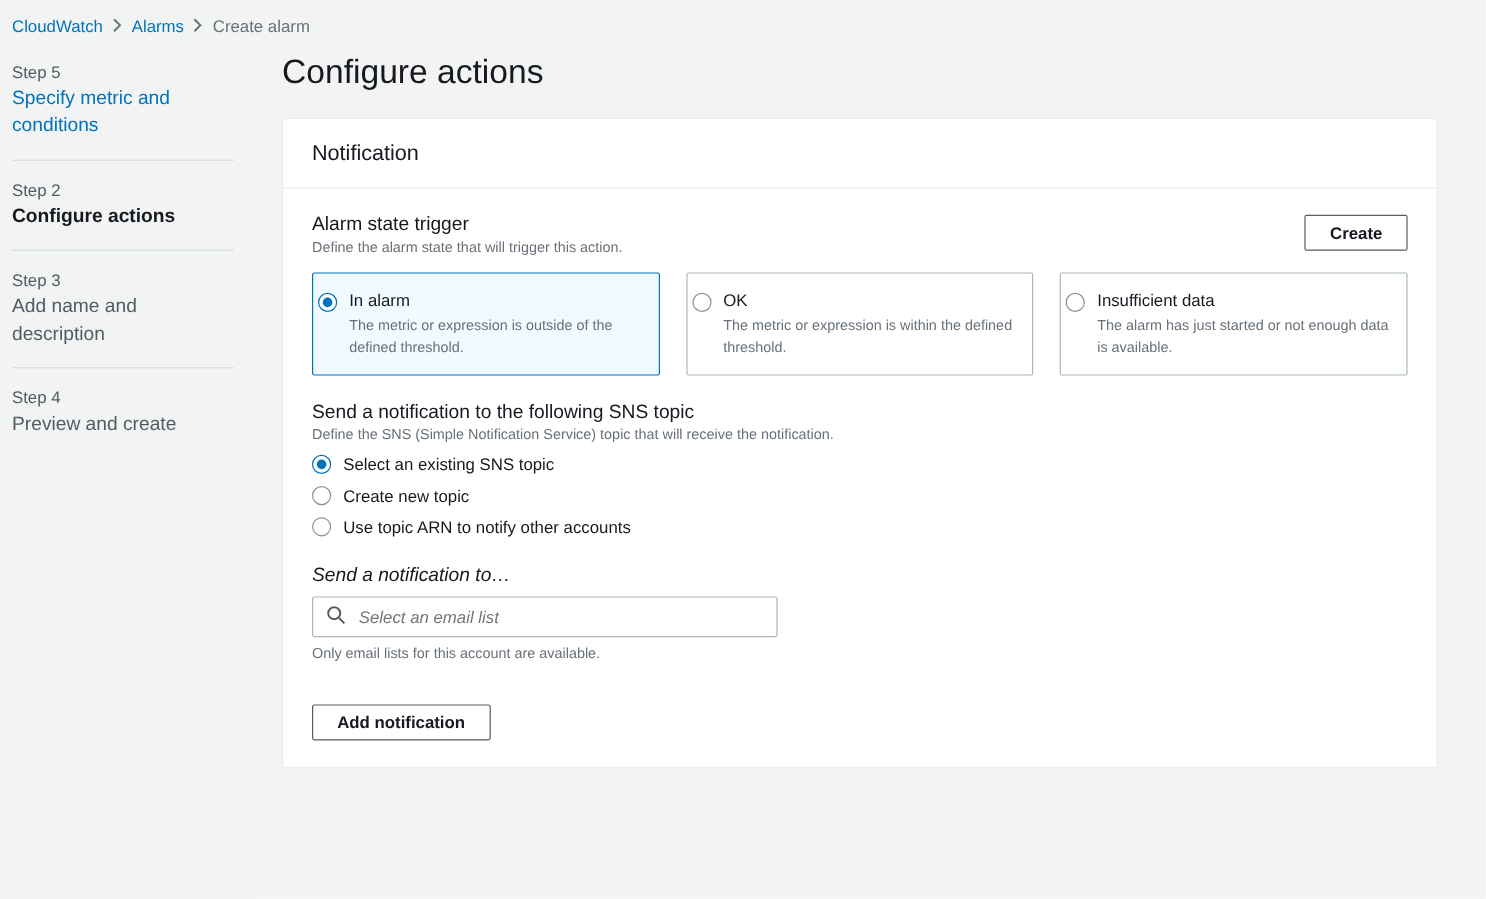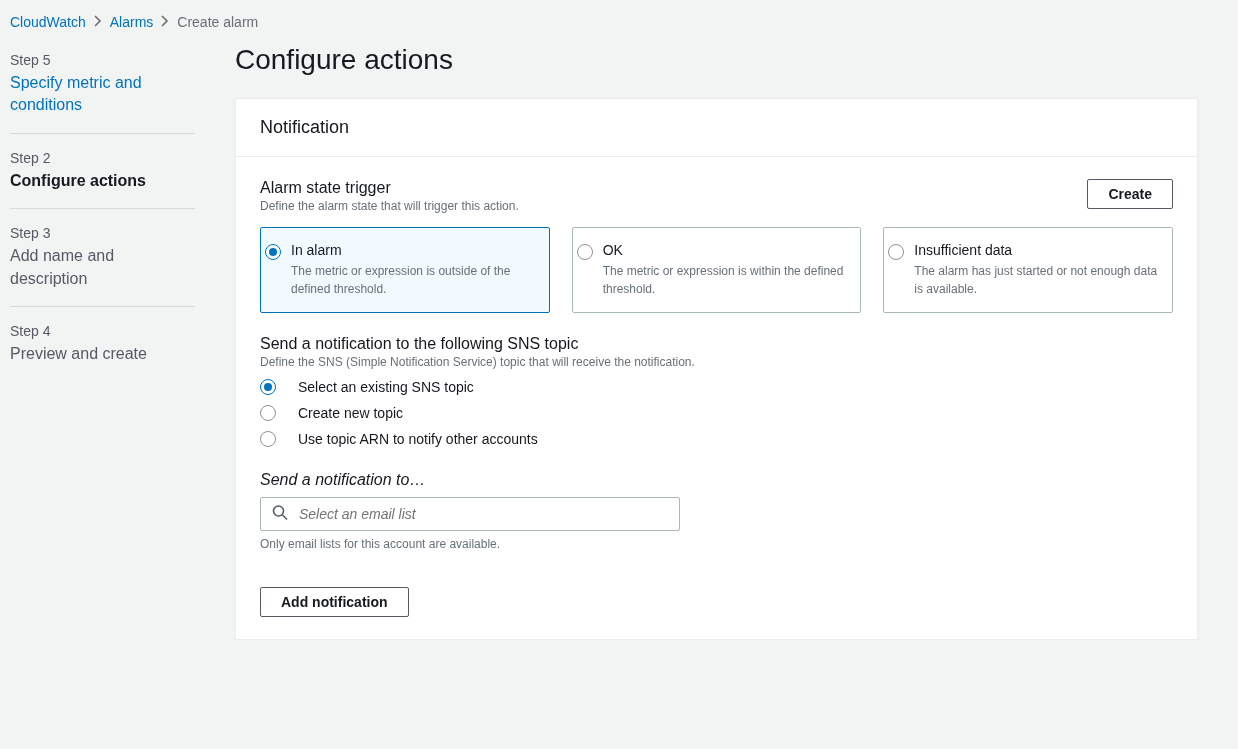--- a/index.html
+++ b/index.html
@@ -161,21 +161,21 @@
     }
     .sub-desc {
       font-size: 12px;
       color: #687078;
       margin-bottom: 10px;
     }
     .radio-group { }
     .radio-option {
       display: flex;
       align-items: center;
-      gap: 22px;
+      gap: 10px;
       margin-bottom: 10px;
       cursor: pointer;
     }
     .radio-circle {
       width: 16px;
       height: 16px;
       border: 1px solid #879596;
       border-radius: 50%;
       position: relative;
       background: #fff;
@@ -194,21 +194,21 @@
       margin-top: 24px;
     }
     .field-label {
       font-size: 16px;
       font-weight: 400;
       margin-bottom: 8px;
       font-style: italic;
     }
     .search-wrap {
       position: relative;
-      width: 420px;
+      width: 388px;
       border-radius: 12px;
     }
     .search-wrap .icon {
       position: absolute;
       left: 12px;
       top: 50%;
       transform: translateY(-50%);
       color: #545b64;
     }
     .search-input {

